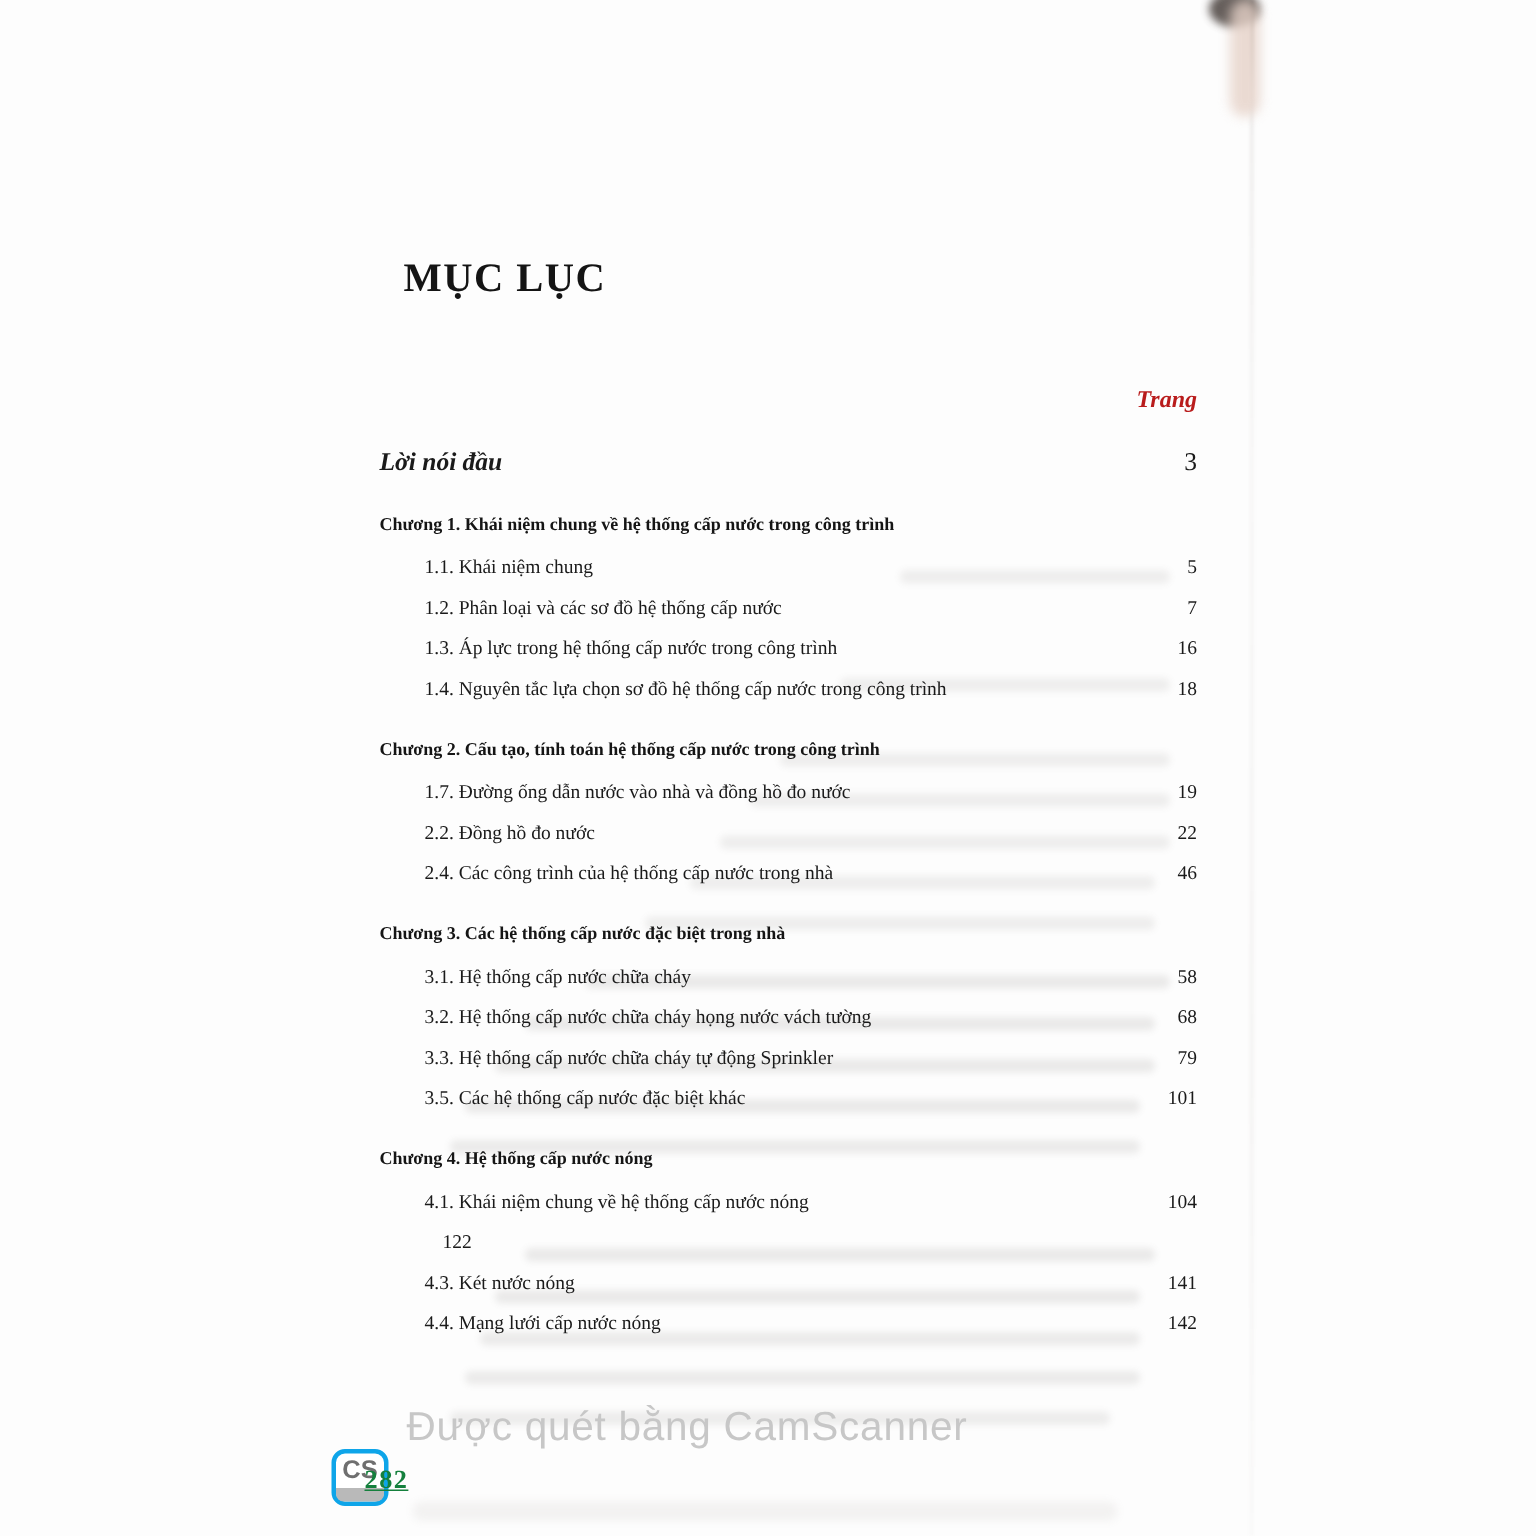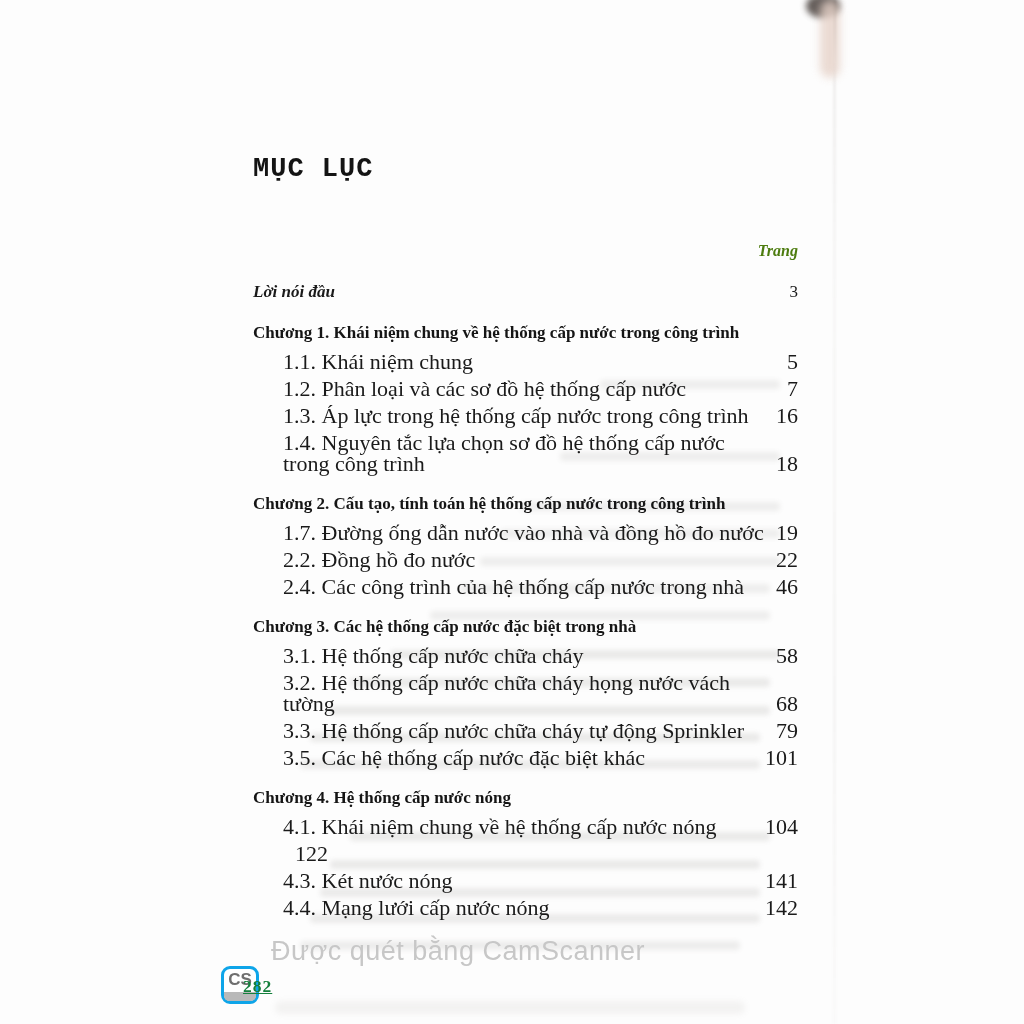--- a/index.html
+++ b/index.html
@@ -31,36 +31,36 @@
     position:absolute; left:233px; top:999px; width:22px; height:4px;
     background:#555; opacity:0.45; filter:blur(0.5px); border-radius:2px;
   }
   .ghost {
     position:absolute; height:9px; background:#6e6a66; opacity:0.10;
     filter:blur(2.5px); border-radius:4px;
   }
   
   .toc { position:absolute; left:253px; top:153px; width:545px; }
   .toc-title {
-    margin:0; font-family:Liberation Mono, monospace;
+    margin:16px; font-family:Liberation Serif, serif;
     font-size:27px; line-height:32px; font-weight:bold; letter-spacing:1px;
     color:#141414;
   }
   .trang {
     margin-top:56px; line-height:20px; font-size:16px; font-style:italic;
-    text-align:right; font-weight:bold; color:#4d7c0f;
+    text-align:right; font-weight:bold; color:#b91c1c;
   }
   .row { display:flex; justify-content:space-between; align-items:flex-end; }
   .preface { margin-top:20px; line-height:22px; font-size:17px; }
   .preface .label { font-weight:bold; font-style:italic; }
   .chapter-heading {
-    margin-top:18px; line-height:24px; font-size:17px; font-weight:bold;
+    margin-top:18px; line-height:24px; font-size:12px; font-weight:bold;
     color:#151515;
   }
-  .item { margin-top:6px; line-height:21px; font-size:22px; padding-left:30px; }
+  .item { margin-top:6px; line-height:21px; font-size:13px; padding-left:30px; }
   .pagenum { text-align:right; white-space:nowrap; padding-left:12px; }
   
   .cs-logo {
     position:absolute; left:221px; top:966px; width:38px; height:38px;
     border:3px solid #0ea5e9; border-radius:9px; background:#ffffff;
     box-sizing:border-box; z-index:1;
   }
   .cs-text {
     display:block; text-align:center; margin-top:0px;
     font-family:"Liberation Sans","DejaVu Sans",sans-serif;

